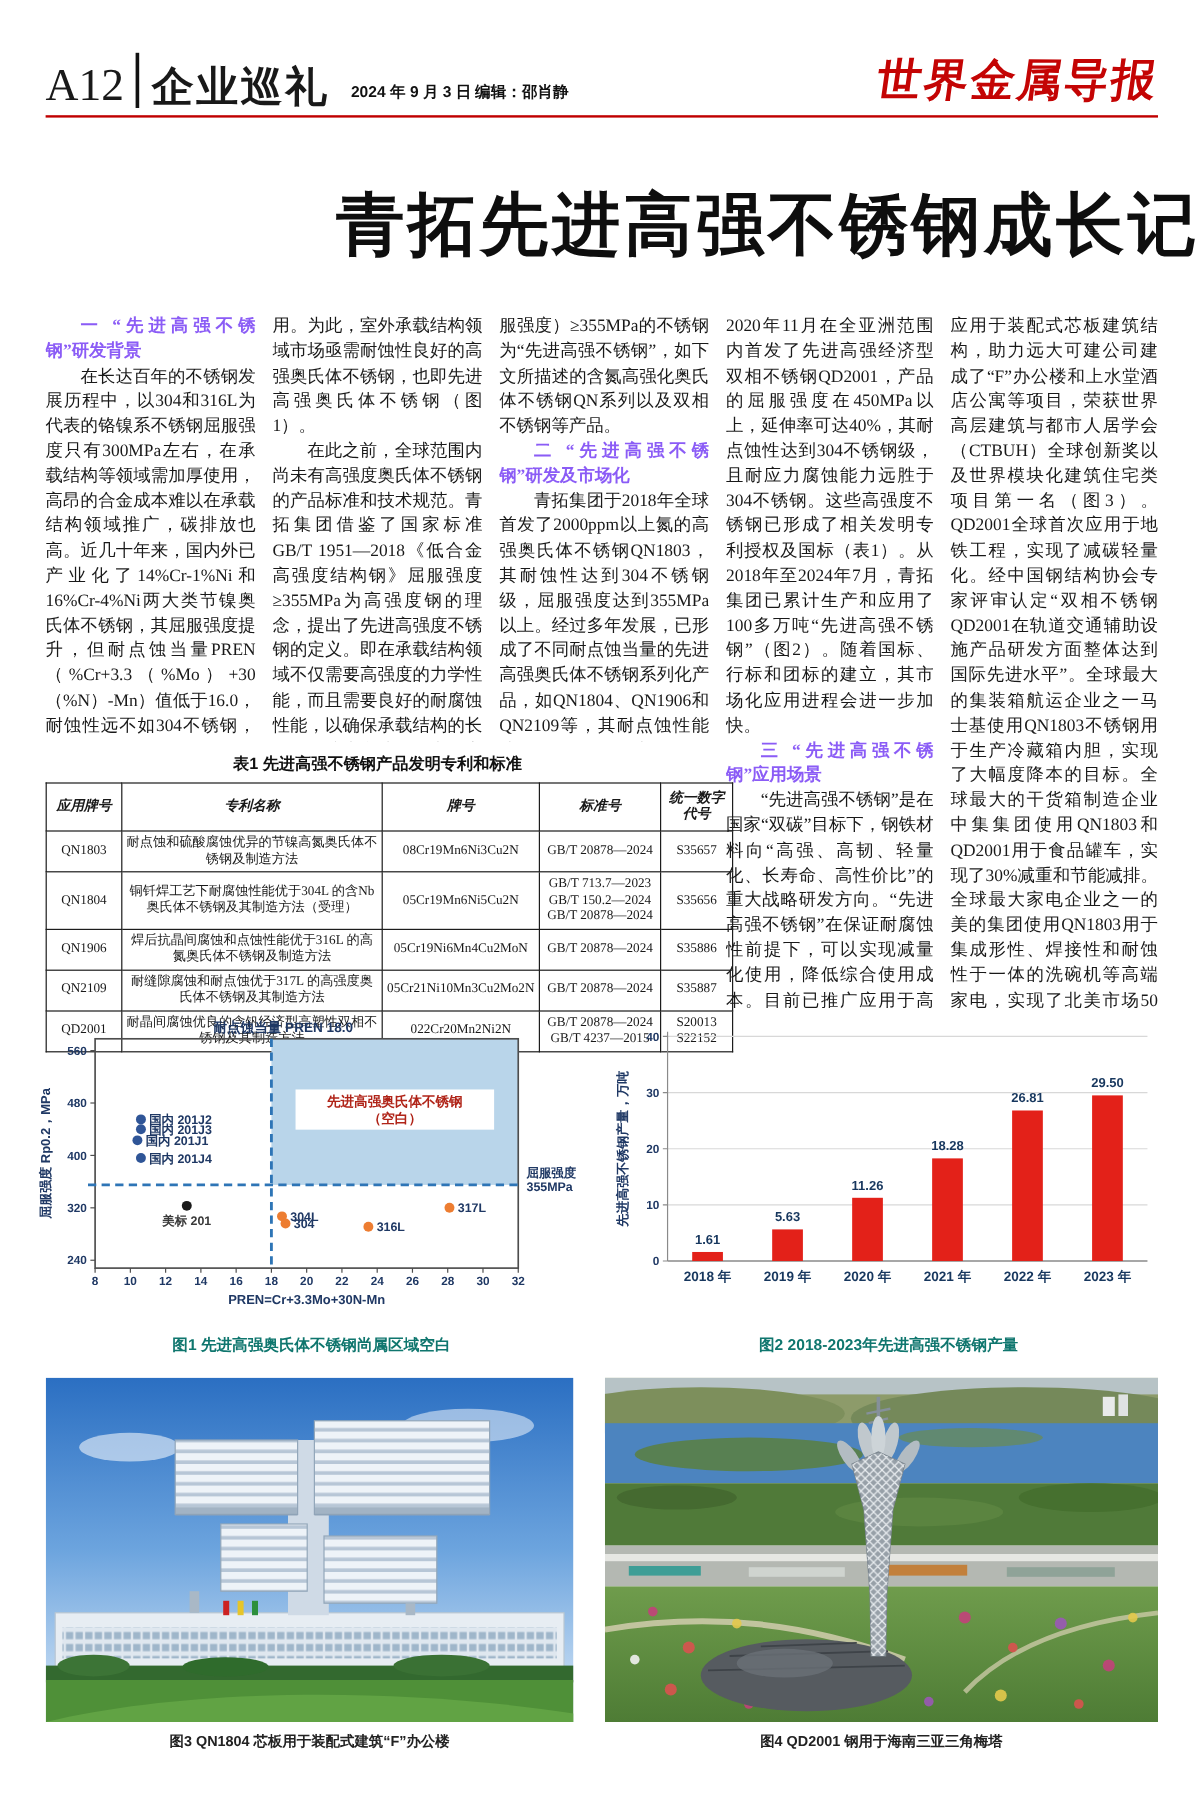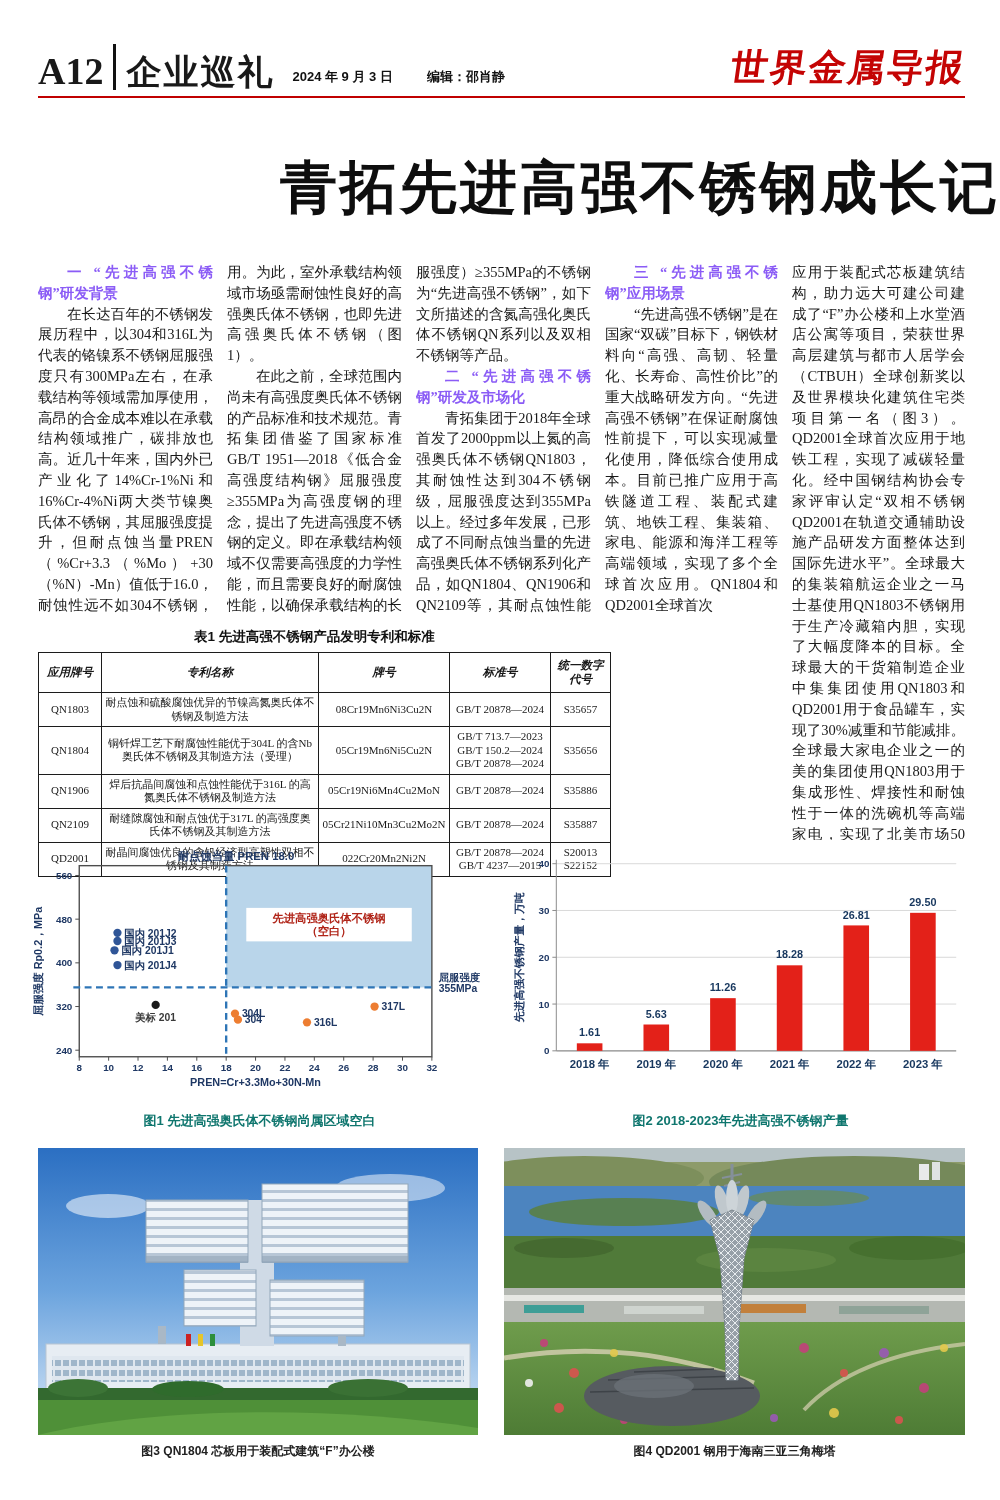--- a/index.html
+++ b/index.html
@@ -3,24 +3,24 @@
 <meta charset="utf-8">
 <style>
   html,body{margin:0;padding:0;background:#fff;}
   .page{position:relative;width:1000px;height:1500px;background:#ffffff;overflow:hidden;
         font-family:"Liberation Serif","DejaVu Serif",serif;color:#191919;}
 
   
   .header{position:absolute;left:38px;top:36px;width:927px;height:60px;
           border-bottom:2.5px solid #c00000;}
   .header-left{position:absolute;left:0;bottom:6px;display:flex;align-items:flex-end;gap:10px;}
-  .page-label{font-size:38px;font-weight:700;line-height:1;}
+  .page-label{font-size:38px;font-weight:400;line-height:1;}
   .header-divider{width:3px;height:46px;background:#111;}
   .section-name{font-size:35px;font-weight:900;line-height:1;letter-spacing:2px;}
-  .header-meta{display:flex;gap:34px;margin:0 12px 4px 8px;
+  .header-meta{display:flex;gap:3px;margin:0 12px 4px 8px;
                font-family:"Liberation Sans","DejaVu Sans",sans-serif;
                font-size:13px;font-weight:700;color:#111;}
   .masthead{position:absolute;right:0;bottom:10px;color:#c40404;font-size:37px;font-weight:900;
             letter-spacing:2px;transform:skewX(-8deg);line-height:1;
             font-family:"Liberation Serif",serif;}
 
   
   .headline{position:absolute;left:0;top:150px;width:100%;text-align:right;
             font-size:57px;font-weight:900;letter-spacing:3px;color:#0e0e0e;}
 
@@ -163,20 +163,21 @@
                 <td>S20013
 S22152</td>
               </tr>
             </tbody>
         </table>
       </div>
     </div>
     <div class="right-zone">
       <div class="cols2">
         <div class="col">
+            <div class="col-para no-indent">2020年11月在全亚洲范围内首发了先进高强经济型双相不锈钢QD2001，产品的屈服强度在450MPa以上，延伸率可达40%，其耐点蚀性达到304不锈钢级，且耐应力腐蚀能力远胜于304不锈钢。这些高强度不锈钢已形成了相关发明专利授权及国标（表1）。从2018年至2024年7月，青拓集团已累计生产和应用了100多万吨“先进高强不锈钢”（图2）。随着国标、行标和团标的建立，其市场化应用进程会进一步加快。</div>
             <div class="col-heading">三 “先进高强不锈钢”应用场景</div>
             <div class="col-para">“先进高强不锈钢”是在国家“双碳”目标下，钢铁材料向“高强、高韧、轻量化、长寿命、高性价比”的重大战略研发方向。“先进高强不锈钢”在保证耐腐蚀性前提下，可以实现减量化使用，降低综合使用成本。目前已推广应用于高铁隧道工程、装配式建筑、地铁工程、集装箱、家电、能源和海洋工程等高端领域，实现了多个全球首次应用。QN1804和QD2001全球首次</div>
           </div>
         <div class="col">
             <div class="col-para no-indent">应用于装配式芯板建筑结构，助力远大可建公司建成了“F”办公楼和上水堂酒店公寓等项目，荣获世界高层建筑与都市人居学会（CTBUH）全球创新奖以及世界模块化建筑住宅类项目第一名（图3）。QD2001全球首次应用于地铁工程，实现了减碳轻量化。经中国钢结构协会专家评审认定“双相不锈钢QD2001在轨道交通辅助设施产品研发方面整体达到国际先进水平”。全球最大的集装箱航运企业之一马士基使用QN1803不锈钢用于生产冷藏箱内胆，实现了大幅度降本的目标。全球最大的干货箱制造企业中集集团使用QN1803和QD2001用于食品罐车，实现了30%减重和节能减排。全球最大家电企业之一的美的集团使用QN1803用于集成形性、焊接性和耐蚀性于一体的洗碗机等高端家电，实现了北美市场50多万台洗碗机的销售目标。此外，QN1906和QN2109等用于海边湿法脱硫塔的建造，QN2109耐海水腐蚀不锈钢应用于宁德三都澳海洋牧场。</div>
           </div>
       </div>
     </div>
   </div>
 

